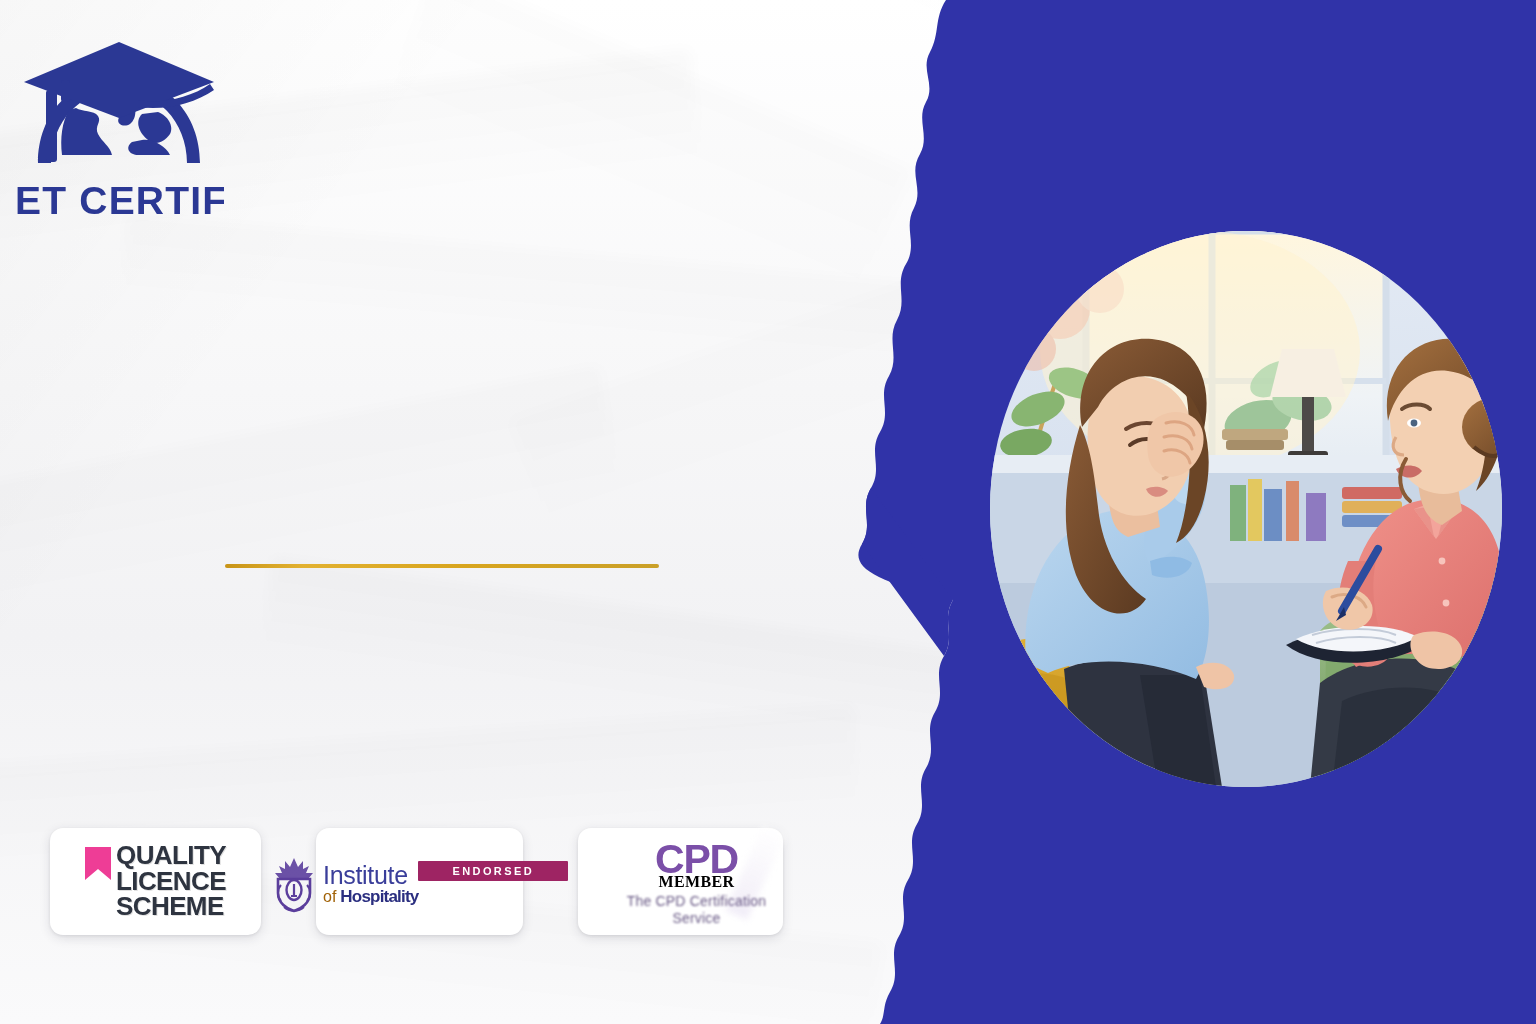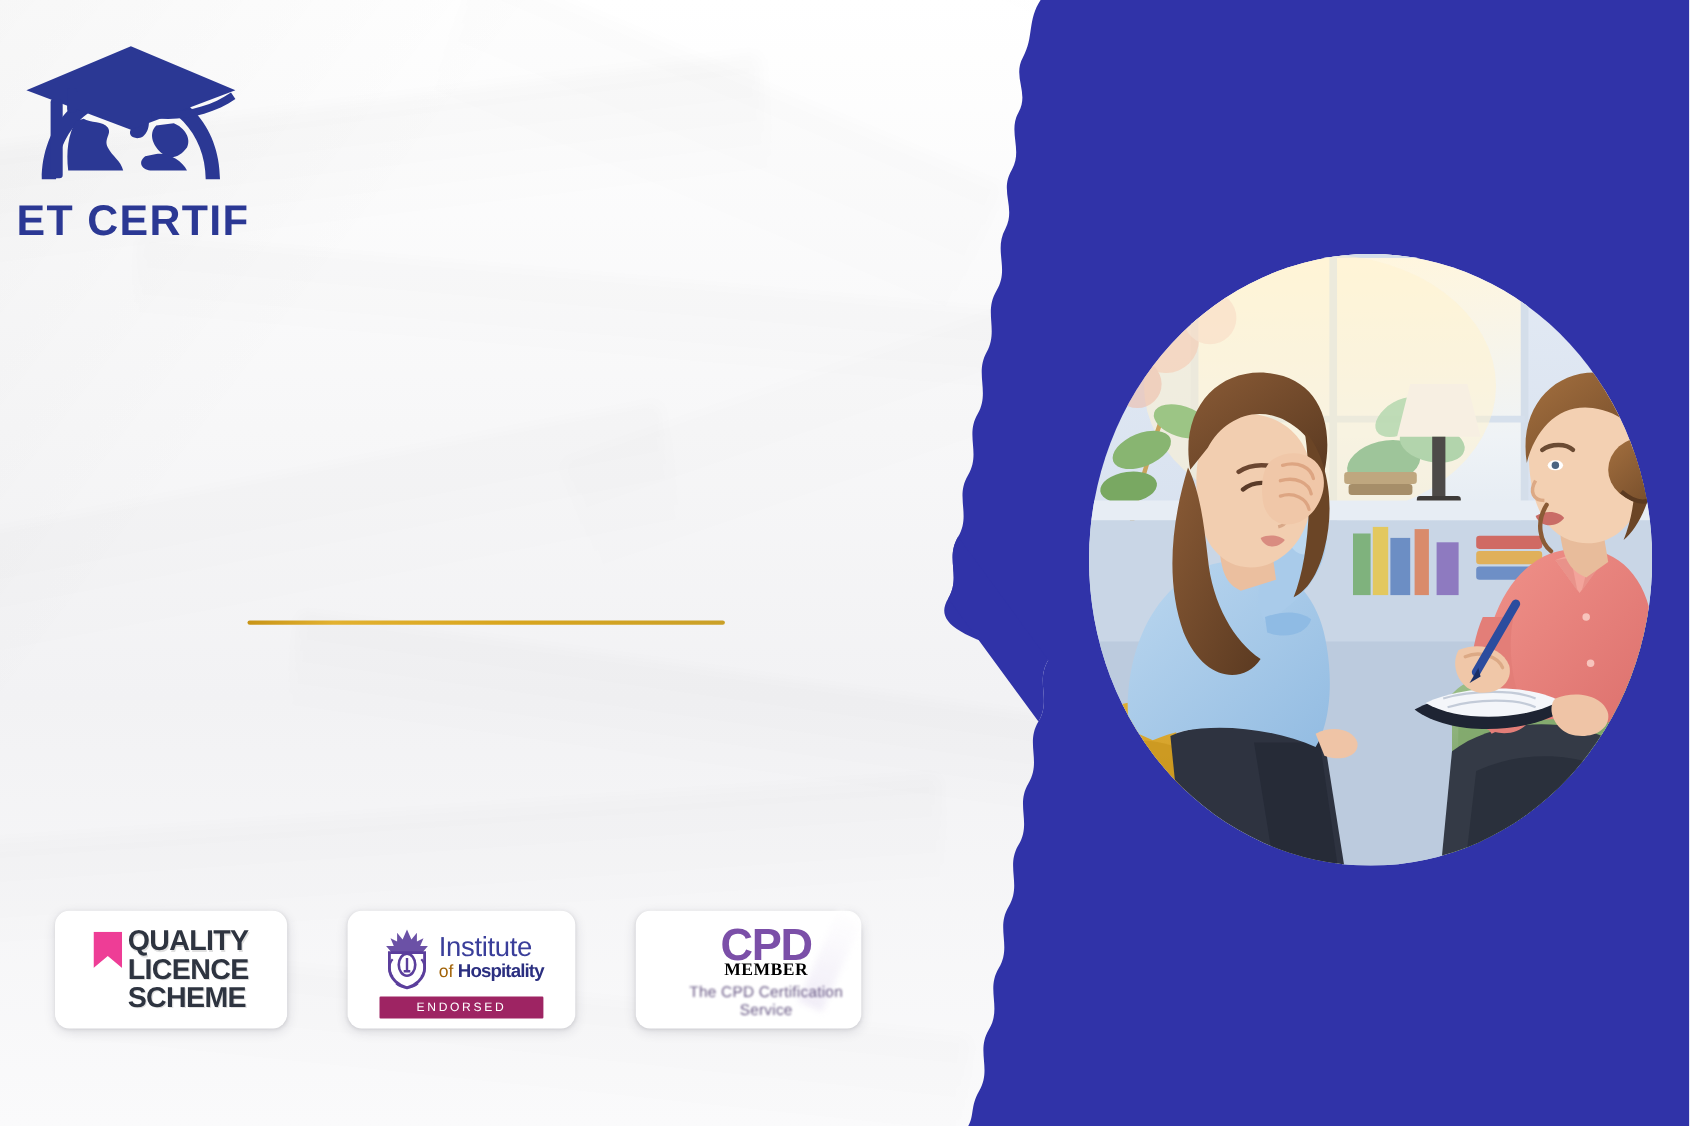--- a/index.html
+++ b/index.html
@@ -96,31 +96,31 @@
   
   .qls-inner { display:flex; align-items:flex-start; gap:5px; padding:0 4px; }
   .qls-flag { width:26px; height:33px; flex:0 0 auto; margin-top:4px; }
   .qls-text {
     font-weight:700; font-size:26px; line-height:0.99;
     color:#2E3440; letter-spacing:-0.6px;
     text-shadow:1px 1px 0 rgba(0,0,0,0.12);
   }
 
   
-  .ioh-inner { display:flex; flex-direction:column; align-items:flex-end; padding-top:4px; }
+  .ioh-inner { display:flex; align-items:flex-start; padding-top:4px; }
   .ioh-top { display:flex; align-items:center; gap:6px; }
   .ioh-crest { width:46px; height:58px; flex:0 0 auto; }
   .ioh-words { display:flex; flex-direction:column; line-height:1.0; }
   .ioh-w1 { font-size:25px; color:#3A3E9A; font-weight:400; letter-spacing:-0.3px; }
   .ioh-w2 { display:flex; align-items:baseline; gap:4px; }
   .ioh-of  { font-size:16px; color:#a16207; font-weight:400; }
   .ioh-hos { font-size:17px; color:#2B2F80; font-weight:700; letter-spacing:-0.8px; }
   .ioh-bar {
     margin-top:6px; background:#9E2463; color:#ffffff;
-    font-size:11px; font-weight:400; letter-spacing:2.4px;
+    font-size:11px; font-weight:700; letter-spacing:2.4px;
     padding:4px 34px; border-radius:1px;
   }
 
   
   .cpd-inner { position:relative; display:flex; flex-direction:column; align-items:center; width:100%; padding-top:6px; }
   .cpd-title {
     font-size:41px; font-weight:700; color:#7B4FA8;
     letter-spacing:-1.2px; line-height:0.88;
     filter:blur(0.35px);
   }

